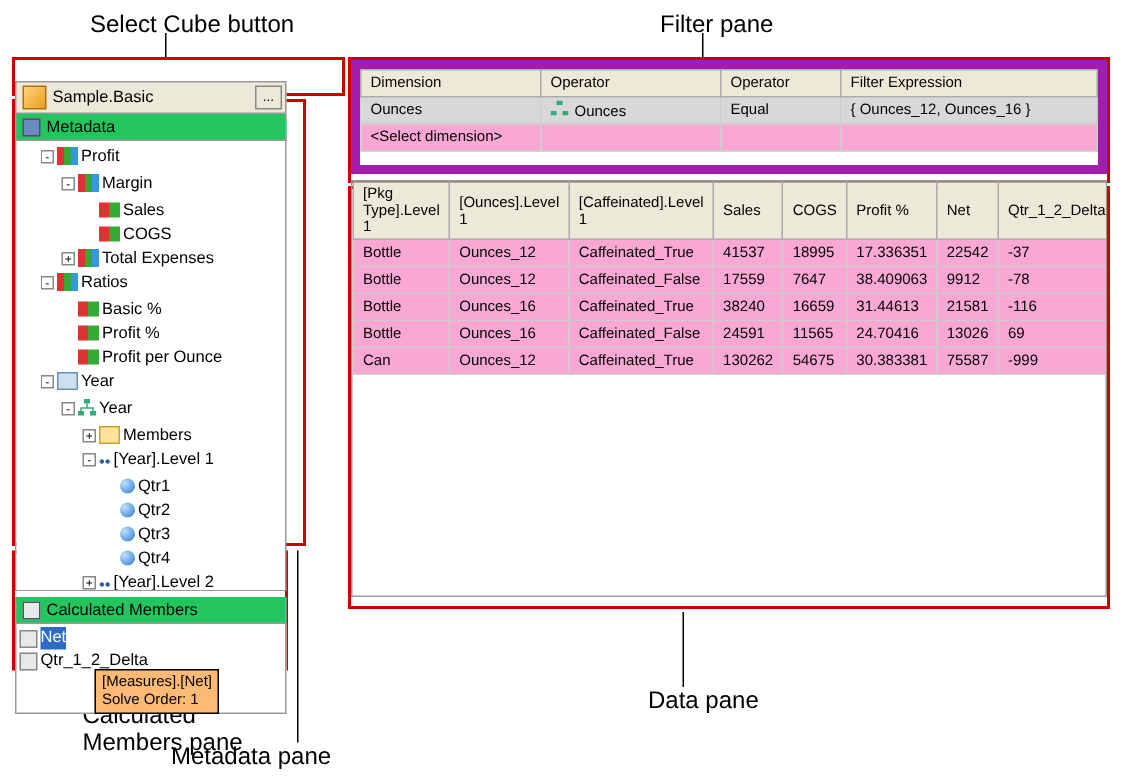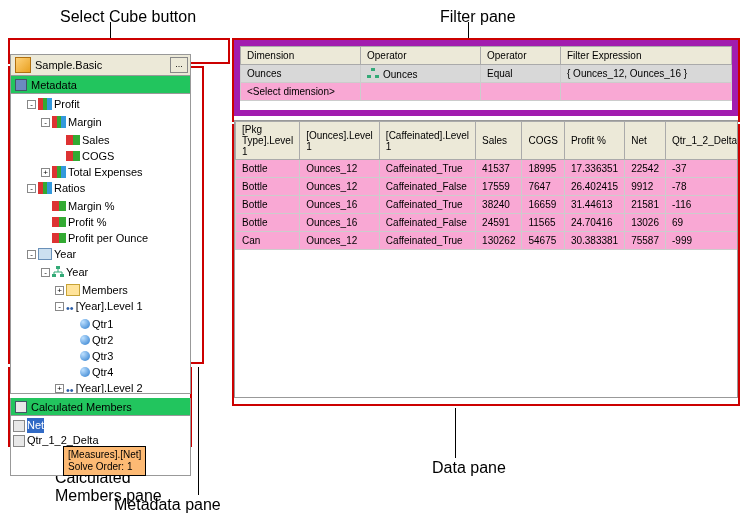--- a/index.html
+++ b/index.html
@@ -113,21 +113,21 @@
         </ul>
       </li>
       <li>
           <span class="tog">-</span>
           <span class="ic ic-bars"></span>
           <span>Ratios</span>
         <ul>
           <li>
               <span class="spacer"></span>
               <span class="ic ic-measure"></span>
-              <span>Margin %</span>
+              <span>Basic %</span>
             </li>
           <li>
               <span class="spacer"></span>
               <span class="ic ic-measure"></span>
               <span>Profit %</span>
             </li>
           <li>
               <span class="spacer"></span>
               <span class="ic ic-measure"></span>
               <span>Profit per Ounce</span>
@@ -272,21 +272,21 @@
             <td>17.336351</td>
             <td>22542</td>
             <td>-37</td>
           </tr>
           <tr>
             <td>Bottle</td>
             <td>Ounces_12</td>
             <td>Caffeinated_False</td>
             <td>17559</td>
             <td>7647</td>
-            <td>26.402415</td>
+            <td>38.409063</td>
             <td>9912</td>
             <td>-78</td>
           </tr>
           <tr>
             <td>Bottle</td>
             <td>Ounces_16</td>
             <td>Caffeinated_True</td>
             <td>38240</td>
             <td>16659</td>
             <td>31.44613</td>

